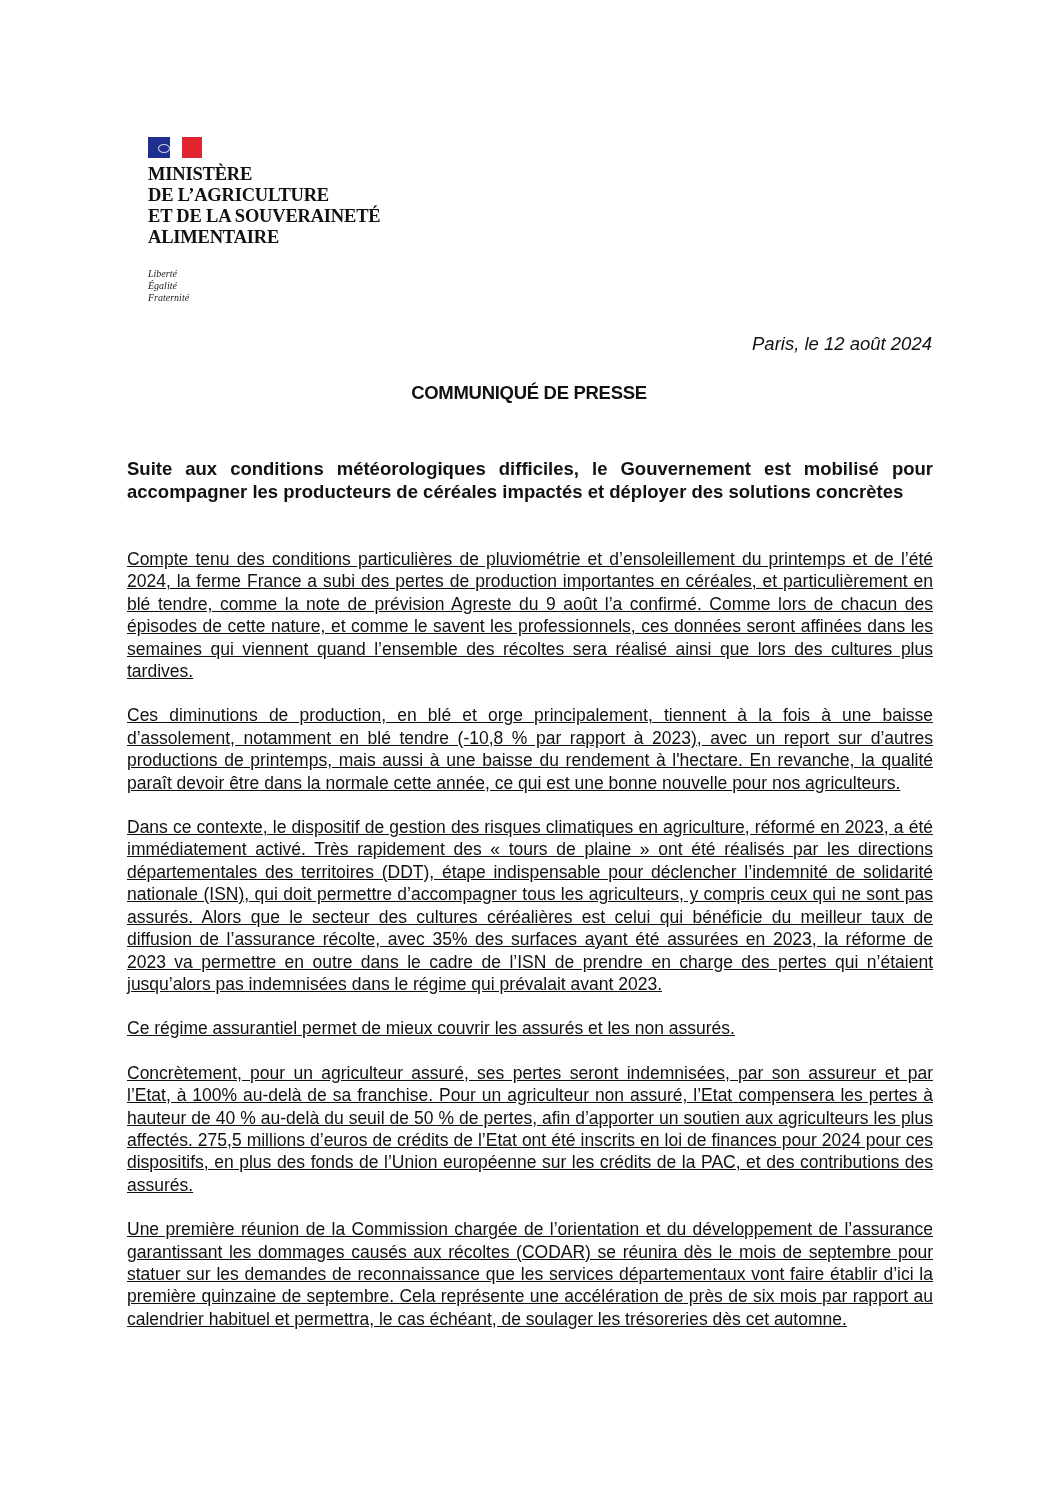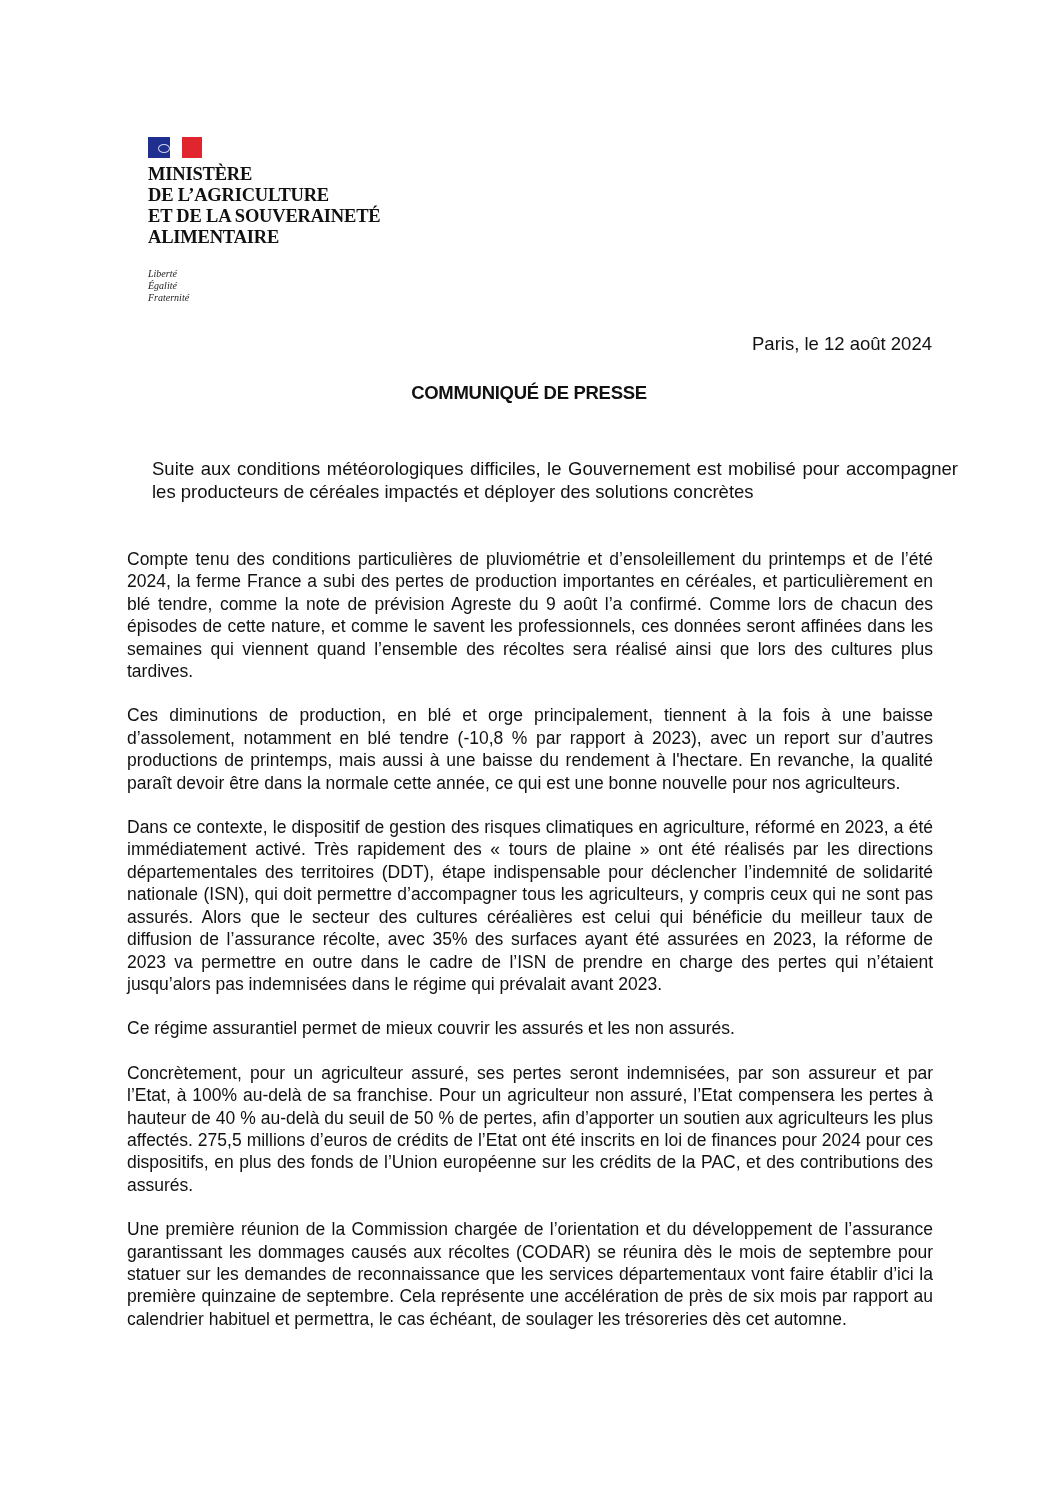--- a/index.html
+++ b/index.html
@@ -10,28 +10,28 @@
     .flag .blue { width: 22px; background: #1e2f8f; position: relative; }
     .flag .gap { width: 12px; background: #fff; }
     .flag .red { width: 20px; background: #e1252f; }
     .flag .blue::after { content: ""; position: absolute; left: 10px; top: 7px; width: 10px; height: 7px;
       border-radius: 50%; border: 1px solid #cfd3ea; }
     .ministry { font-family: Liberation Serif, serif; font-weight: bold; font-size: 18.5px;
       line-height: 21px; letter-spacing: -0.2px; color: #111; }
     .ministry div { white-space: nowrap; }
     .motto { font-family: "Liberation Serif", serif; font-style: italic; font-size: 10px;
       line-height: 12px; margin-top: 20px; color: #222; }
-    .date { position: absolute; right: 126px; top: 333px; font-size: 18.5px; }
+    .date { position: absolute; right: 126px; top: 333px; font-size: 18.5px; font-style: italic; }
     .title { position: absolute; left: 0; width: 1058px; text-align: center; top: 382px;
       font-size: 18.5px; font-weight: bold; letter-spacing: -0.3px; }
     .subtitle { position: absolute; left: 127px; width: 806px; top: 457px; font-size: 18.5px;
-      font-weight: normal; line-height: 23px; text-align: justify; margin-left: 25px; }
+      font-weight: bold; line-height: 23px; text-align: justify; }
     .body { position: absolute; left: 127px; width: 806px; top: 548px; font-size: 17.5px;
       line-height: 22.4px; text-align: justify; }
-    .body p { margin: 0 0 22px 0; }
+    .body p { margin: 0 0 22px 0; text-decoration: underline; }
   </style>
 </head>
 <body>
 
 <div class="logo">
   <div class="flag">
     <div class="blue"></div>
       <div class="gap"></div>
       <div class="red"></div>
   </div>

